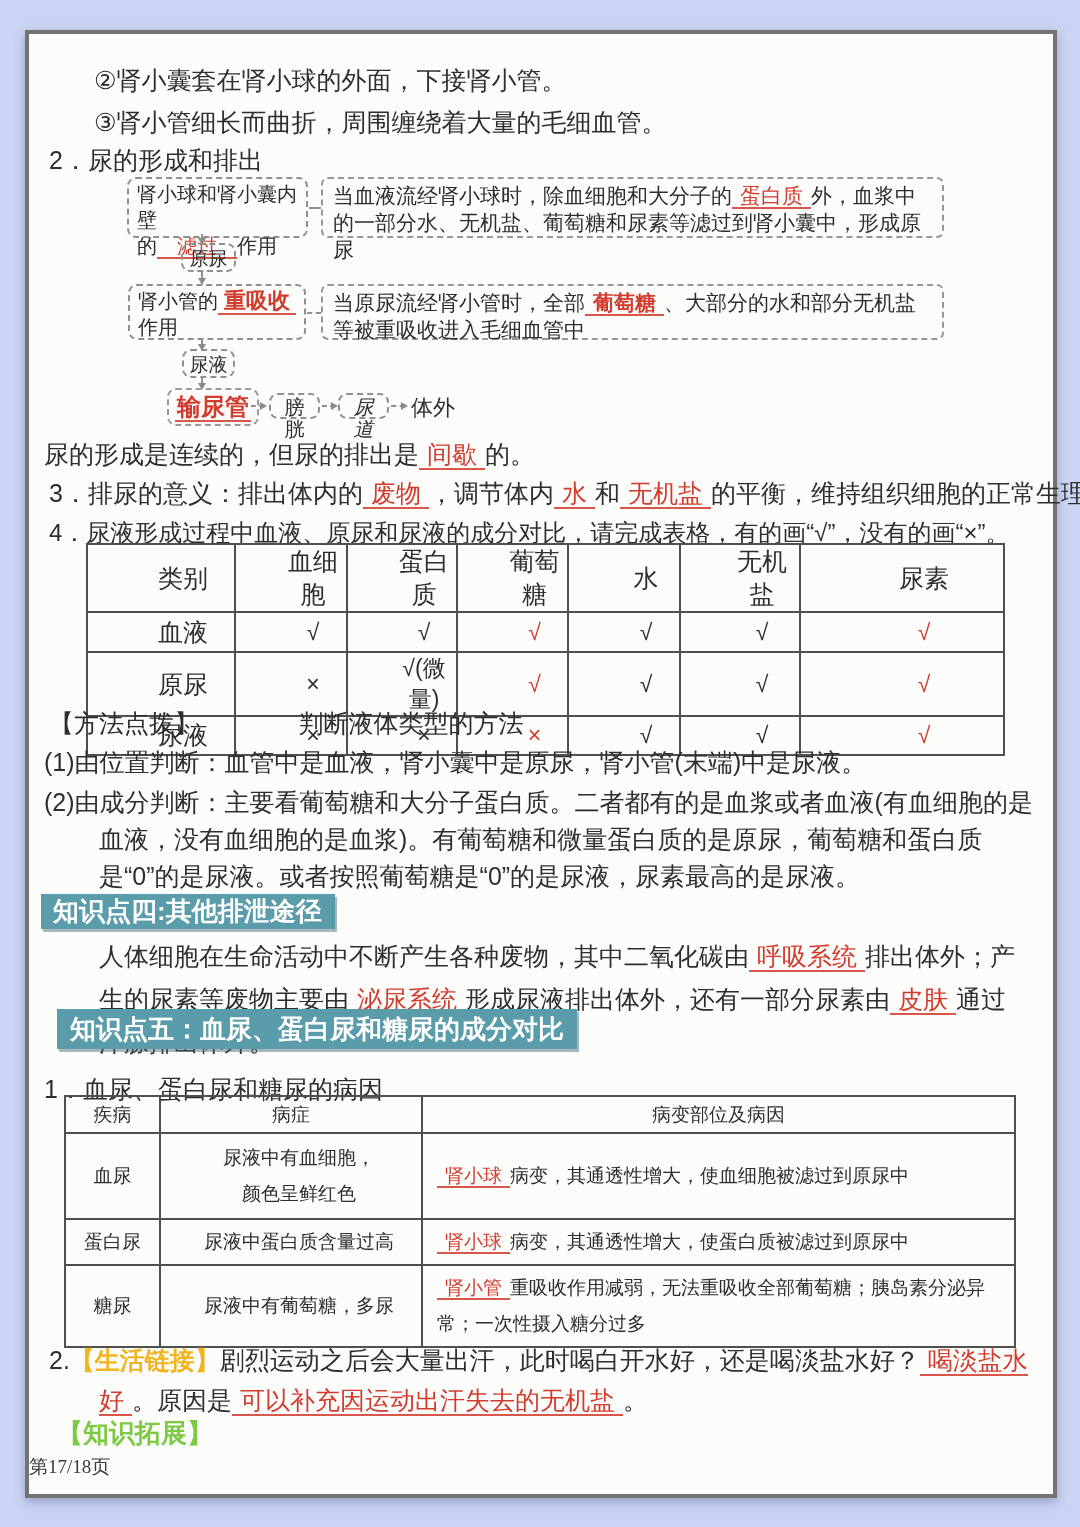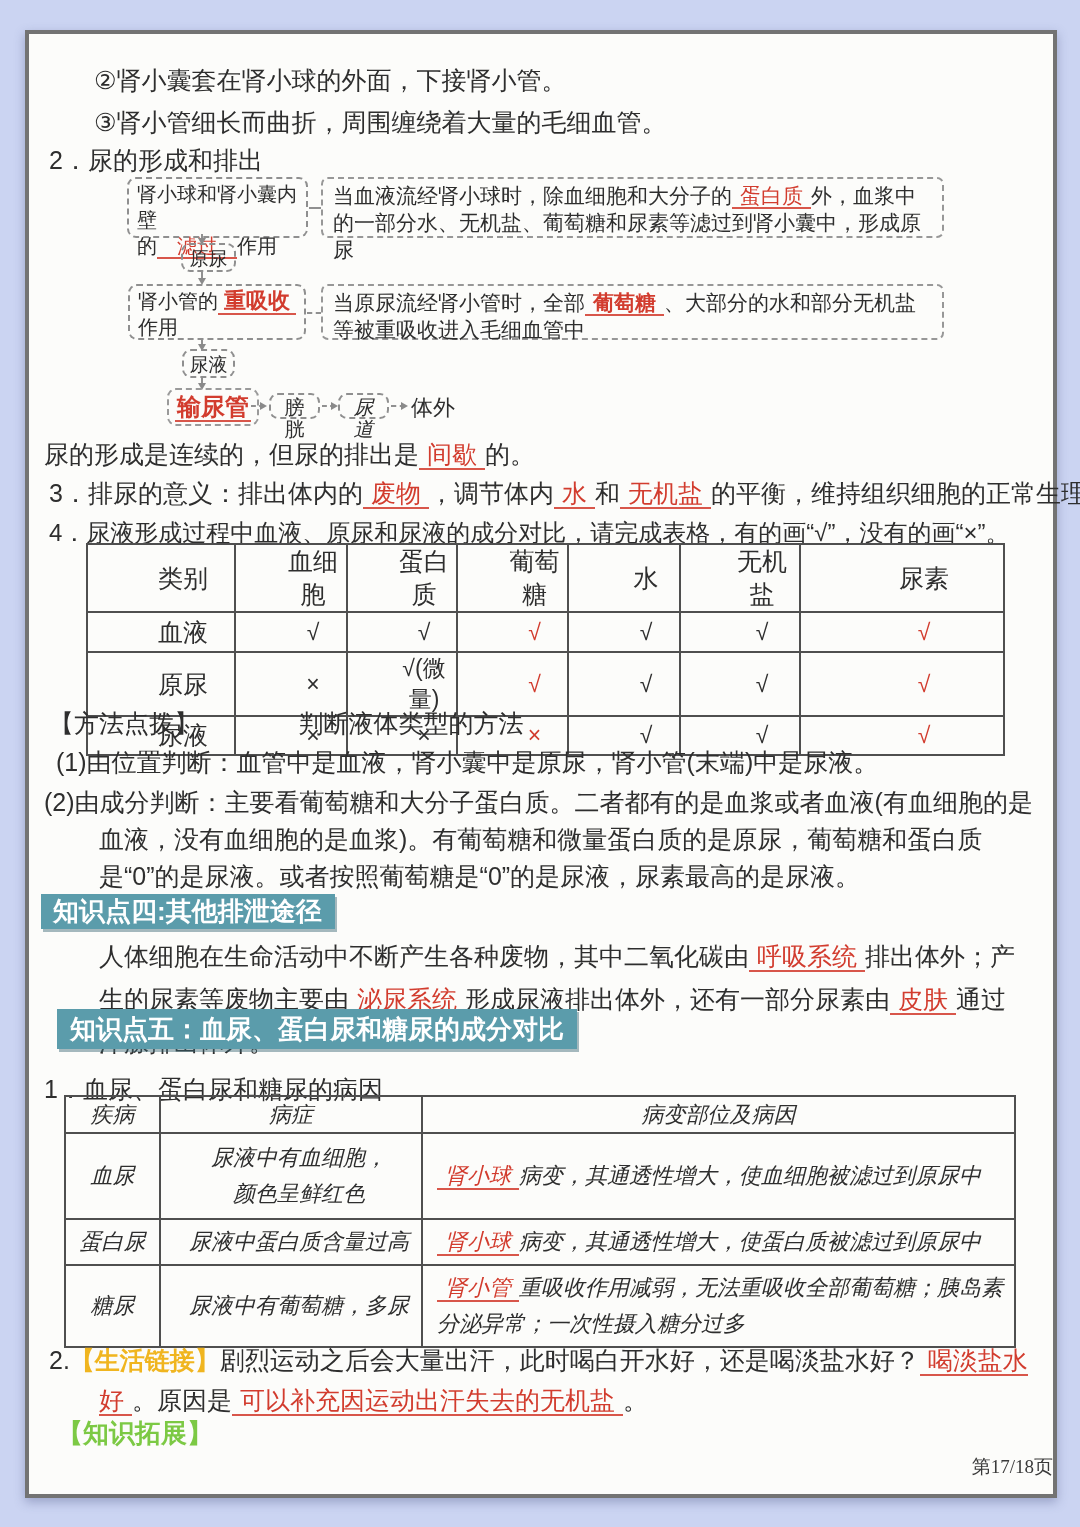--- a/index.html
+++ b/index.html
@@ -66,40 +66,40 @@
     content:""; position:absolute; right:-7px; top:-5px;
     border:4px solid transparent; border-left:7px solid #8a8a8a;
   }
   .hc { position:absolute; height:0; border-top:2px dashed #909090; }
 
   
   table { border-collapse:collapse; table-layout:fixed; }
   td,th { border:2px solid #4f4f4f; text-align:center; vertical-align:middle; font-weight:normal; }
   .t1 td, .t1 th { font-size:25px;padding-left:44px; }
   .t1 .mark { font-size:23px; }
-  .t2 td, .t2 th { font-size:22px;font-style:italic; }
+  .t2 td, .t2 th { font-size:19px; }
   .t2 .cause { text-align:left; padding:4px 10px 4px 14px; line-height:36px; }
   .t2 .sym span { display:block; line-height:36px;padding-left:16px; }
 
   .kp-bar {
     position:absolute;
     background:#5b9cab;
     color:#ffffff;
     font-weight:bold;
     display:flex; align-items:center;
     padding:0 13px;
     box-shadow:2px 3px 0 rgba(58,103,115,.45);
   }
   .method-tag { font-size:25px; }
   .method-title { font-size:25px; margin-left:95px; }
   .hang { padding-left:55px; text-indent:-55px; }
   .hang2 { padding-left:50px; text-indent:-50px; }
   .tag-yellow { color:#f0b51f; font-weight:bold; }
   .tag-green { color:#7cc944; font-weight:bold; font-size:26px;text-align:right; }
-  .footer { position:absolute; left:0; right:0; text-align:right; font-size:19px; color:#3a3a3a; font-family:"Liberation Serif","DejaVu Serif",serif; }
+  .footer { position:absolute; left:0; right:0; text-align:left; font-size:19px; color:#3a3a3a; font-family:"Liberation Serif","DejaVu Serif",serif; }
 </style>
 </head>
 <body>
 
 <div class="page">
 <div class="content">
 
   <p class="t abs nw" style="left:65px; top:30px;">②肾小囊套在肾小球的外面，下接肾小管。</p>
   <p class="t abs nw" style="left:65px; top:72px;">③肾小管细长而曲折，周围缠绕着大量的毛细血管。</p>
   <p class="t abs nw" style="left:20px; top:110px;">2．尿的形成和排出</p>
@@ -199,21 +199,21 @@
       <td class="mark">√</td>
       <td class="mark redtxt">√</td>
     </tr>
   </tbody>
       </table>
 
   <div class="abs nw" style="left:20px; top:673px;">
     <span class="method-tag">【方法点拨】</span>
     <span class="method-title">判断液体类型的方法</span>
   </div>
-  <p class="t abs nw" style="left:27px; top:712px;">(1)由位置判断：血管中是血液，肾小囊中是原尿，肾小管(末端)中是尿液。</p>
+  <p class="t abs nw" style="left:15px; top:712px;">(1)由位置判断：血管中是血液，肾小囊中是原尿，肾小管(末端)中是尿液。</p>
   <p class="t abs hang" style="left:15px; top:750px; width:995px; line-height:37px;">(2)由成分判断：主要看葡萄糖和大分子蛋白质。二者都有的是血浆或者血液(有血细胞的是血液，没有血细胞的是血浆)。有葡萄糖和微量蛋白质的是原尿，葡萄糖和蛋白质是“0”的是尿液。或者按照葡萄糖是“0”的是尿液，尿素最高的是尿液。</p>
 
   <div class="kp-bar" style="left:12px; top:860px; height:35px; font-size:26px;padding-left:12px;">知识点四:其他排泄途径</div>
   <p class="t abs" style="left:70px; top:901px; width:918px; line-height:43px;">
     <span>人体细胞在生命活动中不断产生各种废物，其中二氧化碳由</span><span class="blank">呼吸系统</span><span>排出体外；产生的尿素等废物主要由</span><span class="blank">泌尿系统</span><span>形成尿液排出体外，还有一部分尿素由</span><span class="blank">皮肤</span><span>通过汗腺排出体外。</span>
   </p>
 
   <div class="kp-bar" style="left:28px; top:975px; height:40px; font-size:26px;">知识点五：血尿、蛋白尿和糖尿的成分对比</div>
   <p class="t abs nw" style="left:15px; top:1039px;">1．血尿、蛋白尿和糖尿的病因</p>
 

